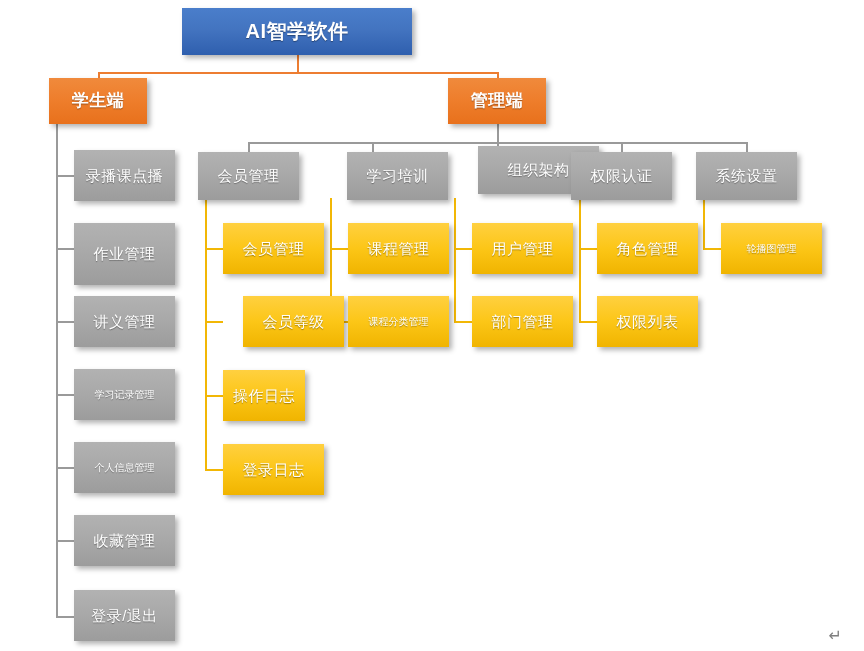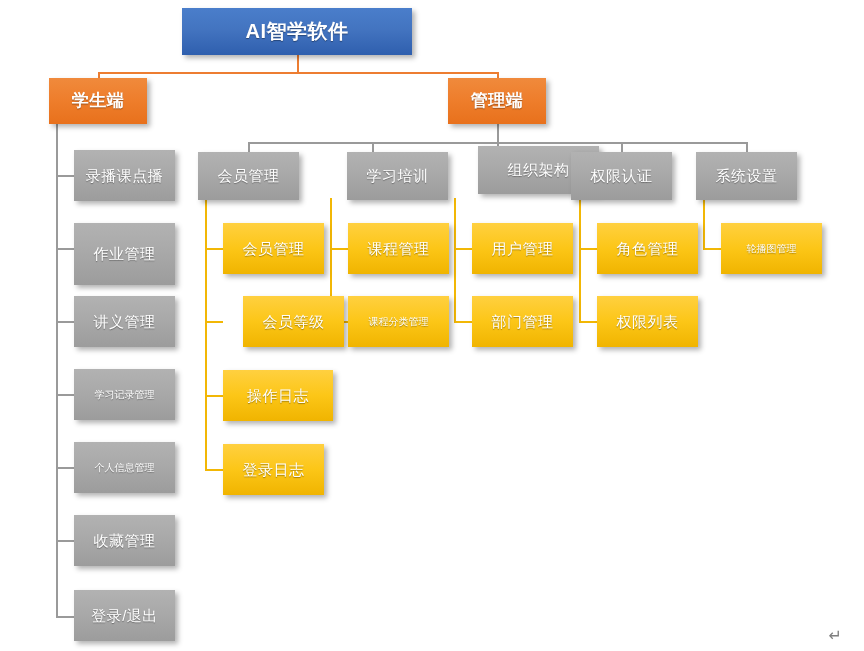--- a/index.html
+++ b/index.html
@@ -184,21 +184,21 @@
   <div class="node gray" style="left:696px; top:152px; width:101px; height:48px;">
     <span>系统设置</span>
   </div>
 
   <div class="node yellow" style="left:223px; top:223px; width:101px; height:51px;">
     <span>会员管理</span>
   </div>
   <div class="node yellow" style="left:223px; top:296px; width:101px; height:51px;margin-left:20px;">
     <span>会员等级</span>
   </div>
-  <div class="node yellow" style="left:223px; top:370px; width:110px; height:51px;">
+  <div class="node yellow" style="left:223px; top:370px; width:82px; height:51px;">
     <span>操作日志</span>
   </div>
   <div class="node yellow" style="left:223px; top:444px; width:101px; height:51px;">
     <span>登录日志</span>
   </div>
 
   <div class="node yellow" style="left:348px; top:223px; width:101px; height:51px;">
     <span>课程管理</span>
   </div>
   <div class="node yellow tight" style="left:348px; top:296px; width:101px; height:51px;">

